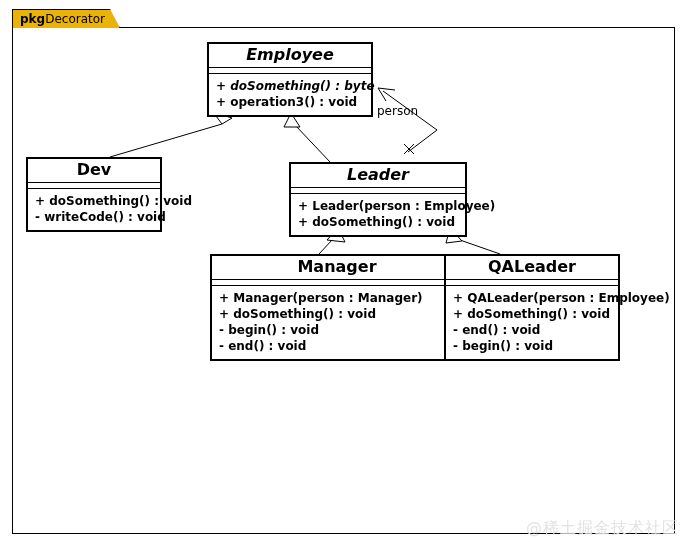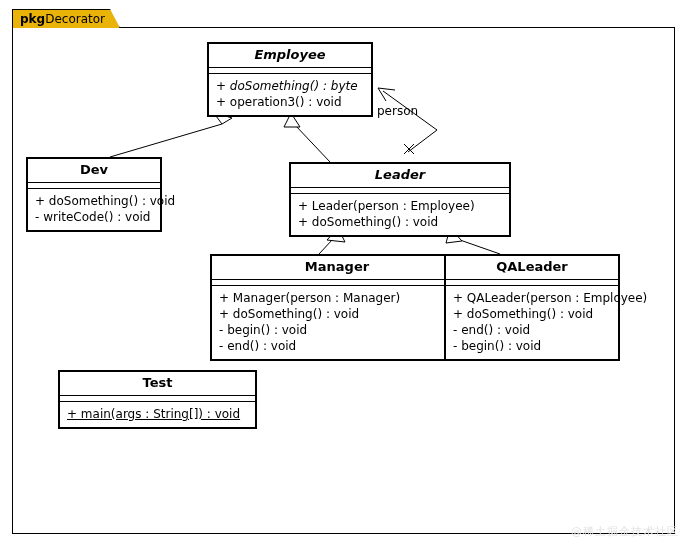--- a/index.html
+++ b/index.html
@@ -53,36 +53,37 @@
   
   .uml-class {
     position: absolute;
     box-sizing: border-box;
     border: 2px solid #000;
     background: #ffffff;
     color: #000;
   }
   .uml-name {
     text-align: center;
-    font-size: 13px;
+    font-size: 16px;
     font-weight: bold;
     padding: 4px 6px 5px 6px;
     border-bottom: 1px solid #000;
     line-height: 14px;
     white-space: nowrap;
   }
   .uml-class.abstract .uml-name {
     font-style: italic;
   }
   .uml-attrs {
     height: 5px;
     border-bottom: 1px solid #000;
   }
   .uml-ops {
     padding: 4px 2px 5px 7px;
+    font-weight: bold;
   }
   .uml-op {
     font-size: 12px;
     line-height: 16px;
     white-space: nowrap;
   }
   .uml-op.abstract-op { font-style: italic; }
   .uml-op.static-op { text-decoration: underline; }
 
   
@@ -98,21 +99,21 @@
     position: absolute;
     font-size: 12px;
     color: #000000;
     white-space: nowrap;
   }
 
   .watermark {
     position: absolute;
     right: 10px;
     bottom: 8px;
-    font-size: 11px;
+    font-size: 16px;
     color: #e2e2e2;
     letter-spacing: 1px;
     white-space: nowrap;
   }
 </style>
 </head>
 <body>
 
 <div id="canvas">
 
@@ -166,21 +167,21 @@
 
   <div class="uml-class" style="left:26px; top:157px; width:136px;">
     <div class="uml-name">Dev</div>
     <div class="uml-attrs"></div>
     <div class="uml-ops">
       <div class="uml-op">+ doSomething() : void</div>
       <div class="uml-op">- writeCode() : void</div>
     </div>
   </div>
 
-  <div class="uml-class abstract" style="left:289px; top:162px; width:222px;">
+  <div class="uml-class abstract" style="left:289px; top:162px; width:178px;">
     <div class="uml-name">Leader</div>
     <div class="uml-attrs"></div>
     <div class="uml-ops">
       <div class="uml-op">+ Leader(person : Employee)</div>
       <div class="uml-op">+ doSomething() : void</div>
     </div>
   </div>
 
   <div class="uml-class" style="left:210px; top:254px; width:254px;">
     <div class="uml-name">Manager</div>
@@ -197,23 +198,16 @@
     <div class="uml-name">QALeader</div>
     <div class="uml-attrs"></div>
     <div class="uml-ops">
       <div class="uml-op">+ QALeader(person : Employee)</div>
       <div class="uml-op">+ doSomething() : void</div>
       <div class="uml-op">- end() : void</div>
       <div class="uml-op">- begin() : void</div>
     </div>
   </div>
 
-  <div class="uml-class" style="left:58px; top:370px; width:199px;">
-    <div class="uml-name">Test</div>
-    <div class="uml-attrs"></div>
-    <div class="uml-ops">
-      <div class="uml-op static-op">+ main(args : String[]) : void</div>
-    </div>
-  </div>
 
   <div class="watermark">@稀土掘金技术社区</div>
 
 </div>
 
 </body></html>

